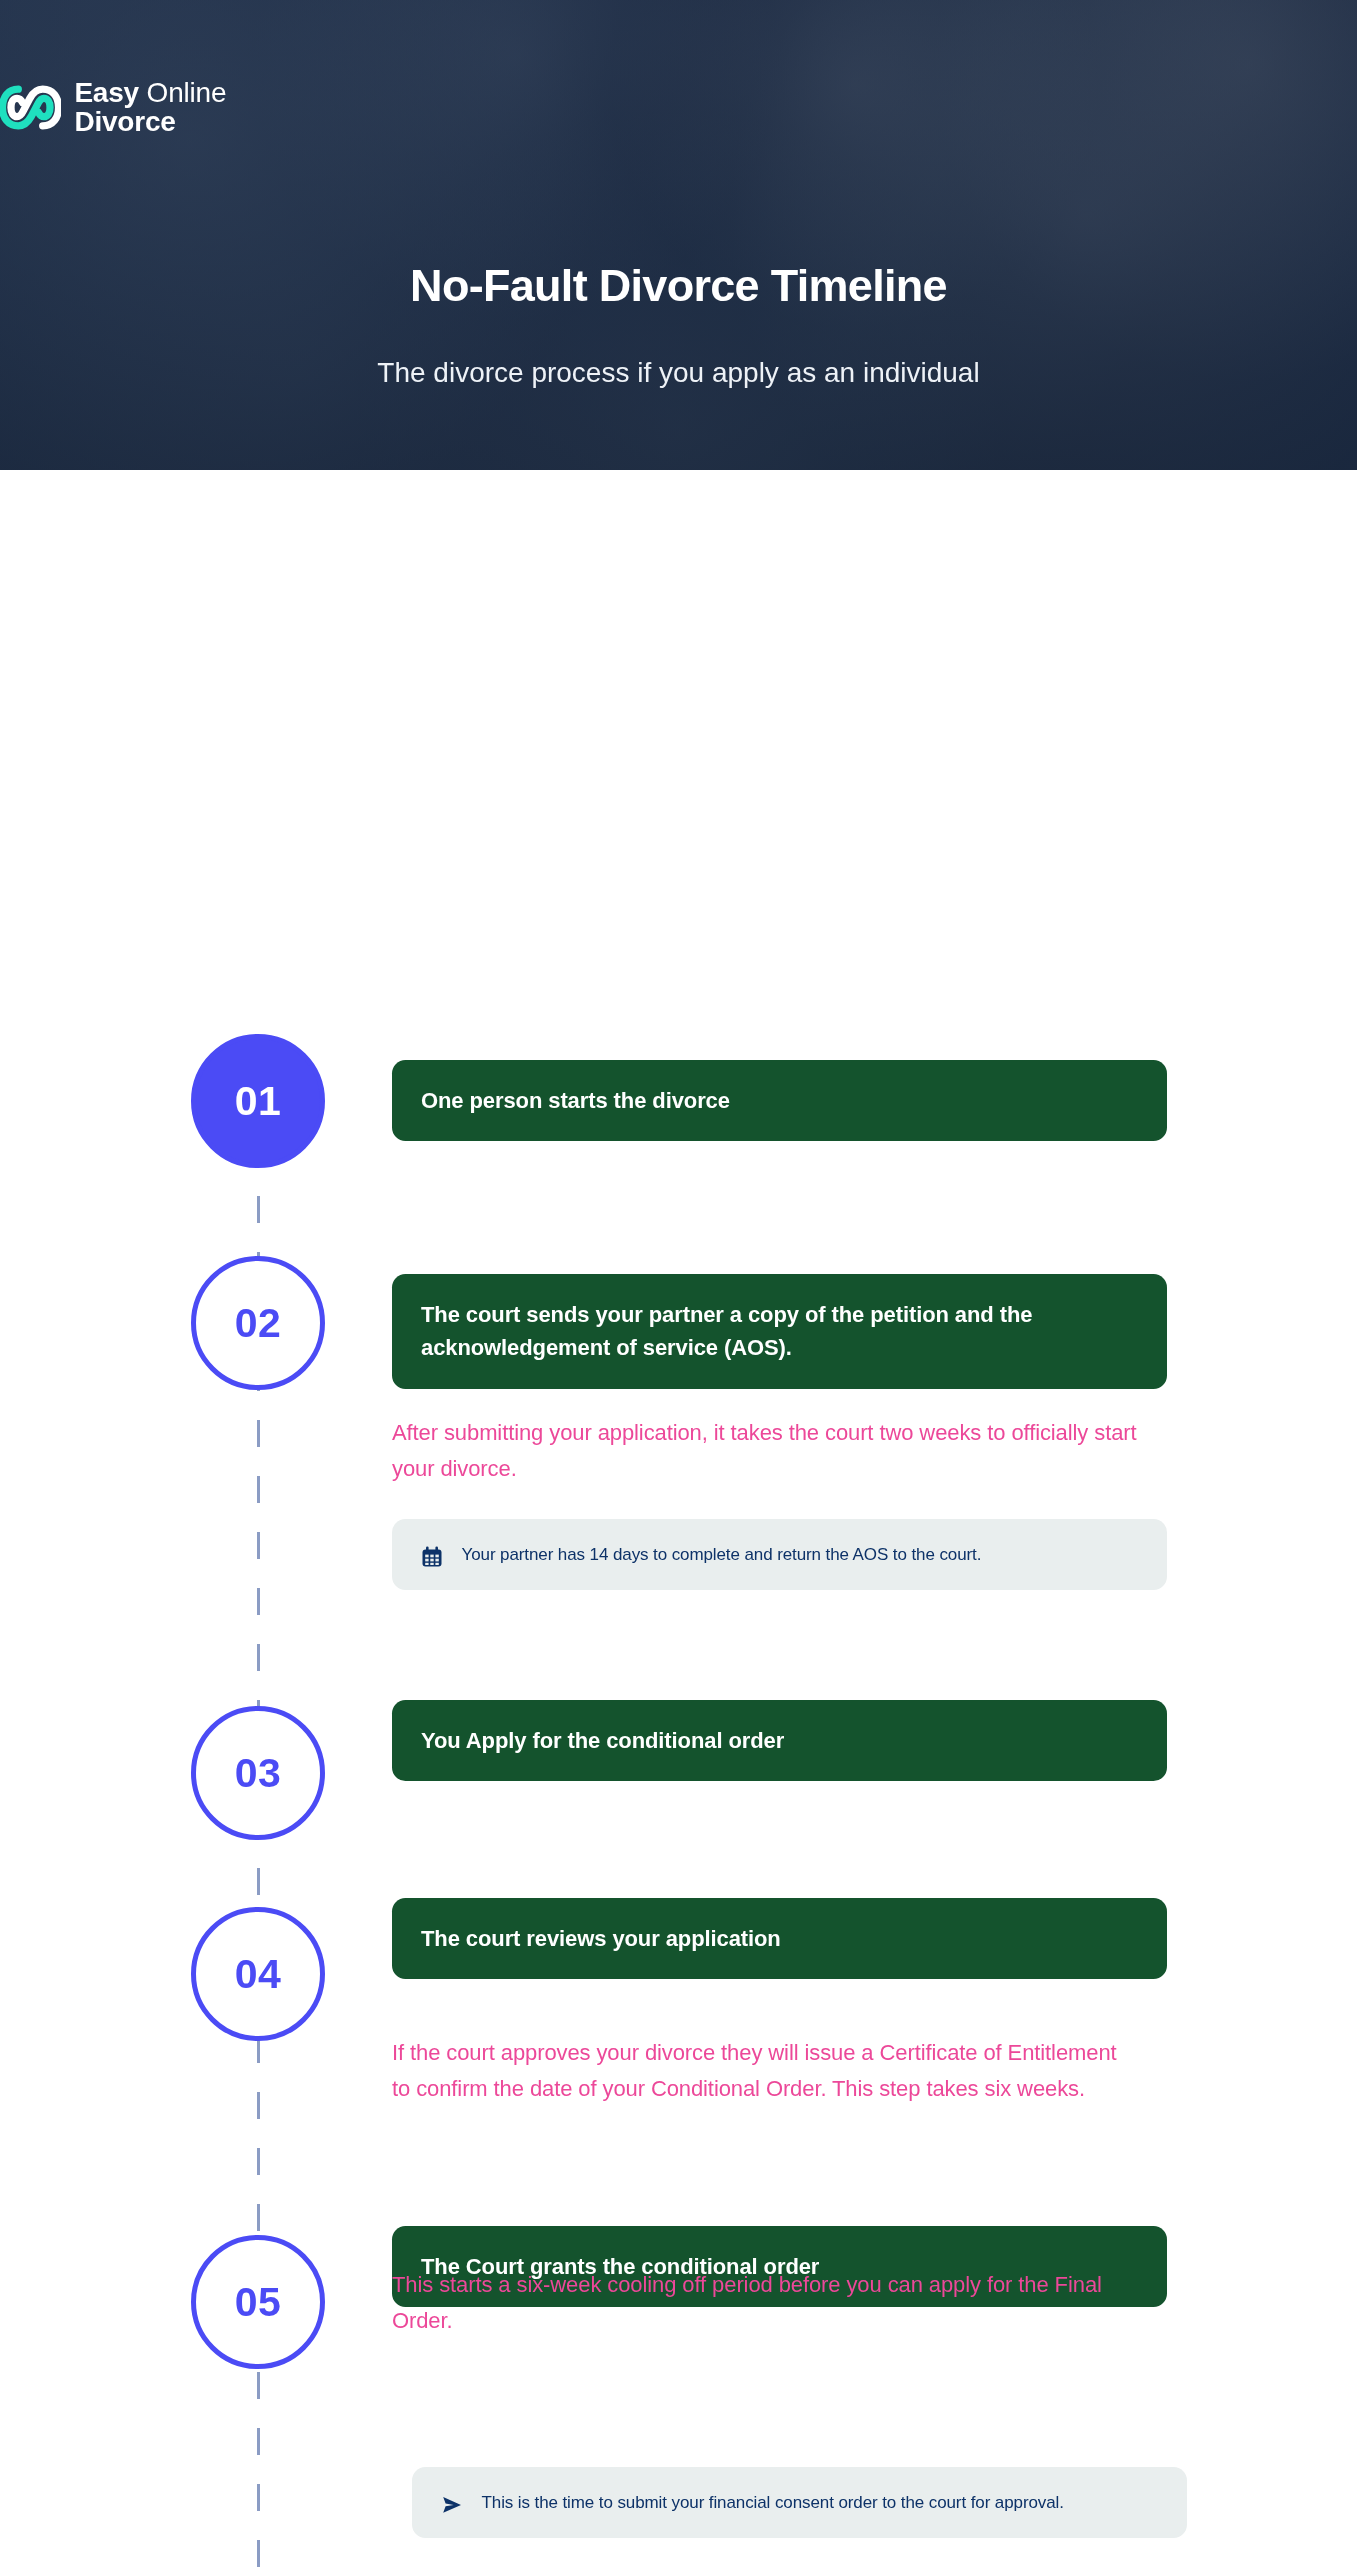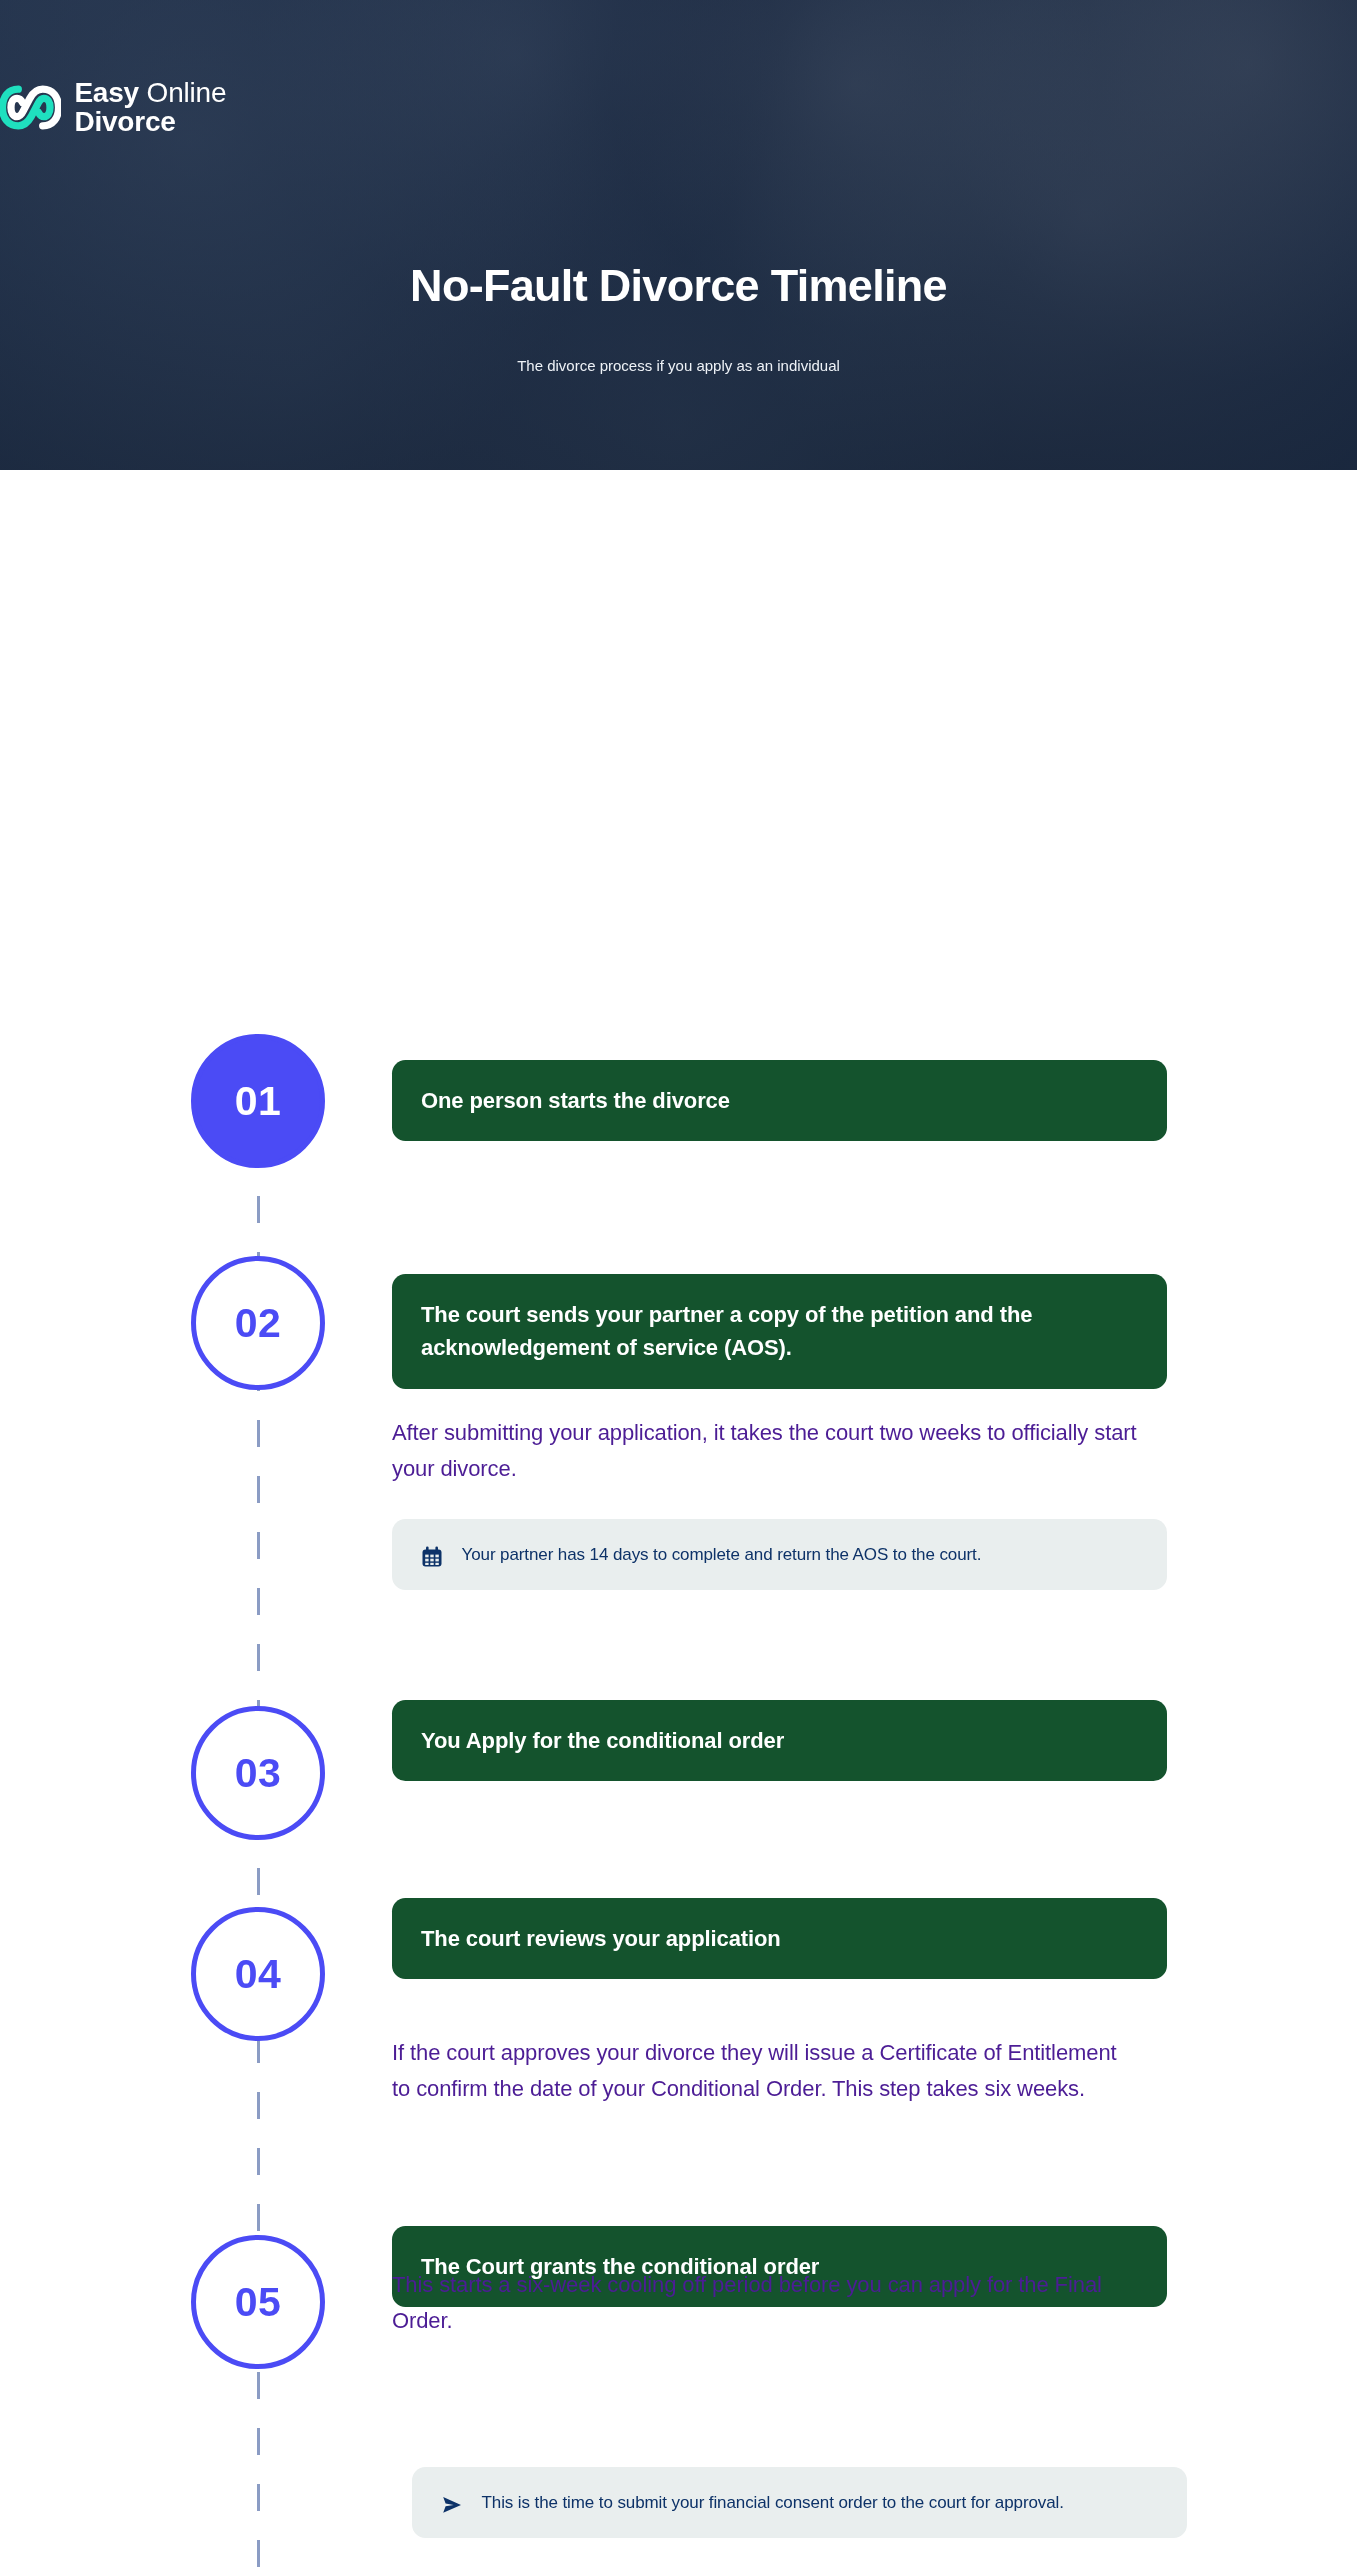--- a/index.html
+++ b/index.html
@@ -78,21 +78,21 @@
     font-size:45px;
     font-weight:bold;
     letter-spacing:-0.7px;
   }
   .hero-sub{
     position:absolute;
     left:0; right:0;
     top:357px;
     text-align:center;
     color:#eef2f7;
-    font-size:15px;
+    font-size:28px;
     font-weight:normal;
   }
 
   
   .timeline{
     position:relative;
     width:1357px;
     padding-top:0;
   }
   .spine{
@@ -149,21 +149,21 @@
     font-size:22px;
     font-weight:bold;
     line-height:1.52;
     padding:24px 29px;
     letter-spacing:-0.1px;
   }
   .desc{
     position:absolute;
     left:392px;
     width:747px;
-    color:#4c1d95;
+    color:#ec4899;
     font-size:22px;
     font-weight:normal;
     line-height:1.62;
     letter-spacing:-0.1px;
   }
   .note{
     position:absolute;
     left:392px;
     width:775px;
     box-sizing:border-box;

